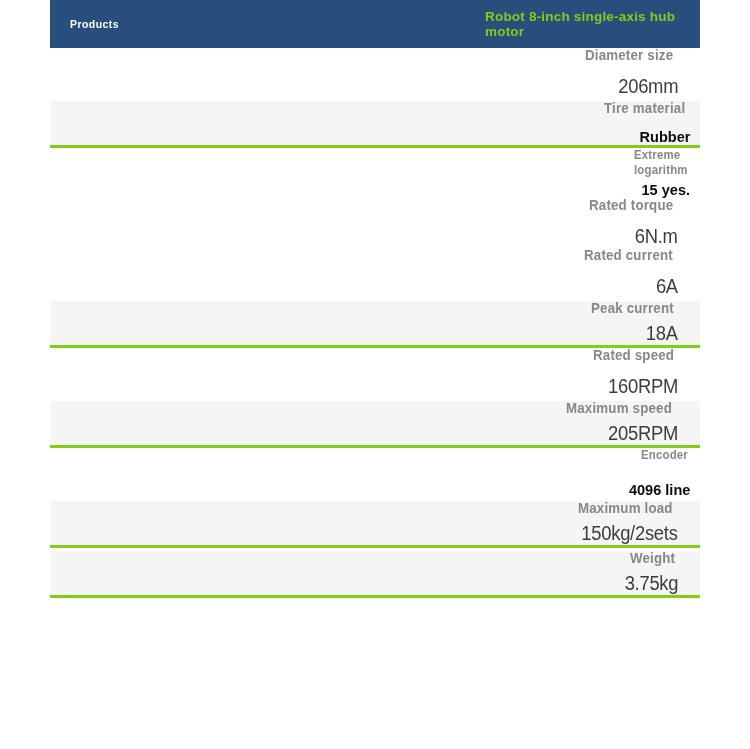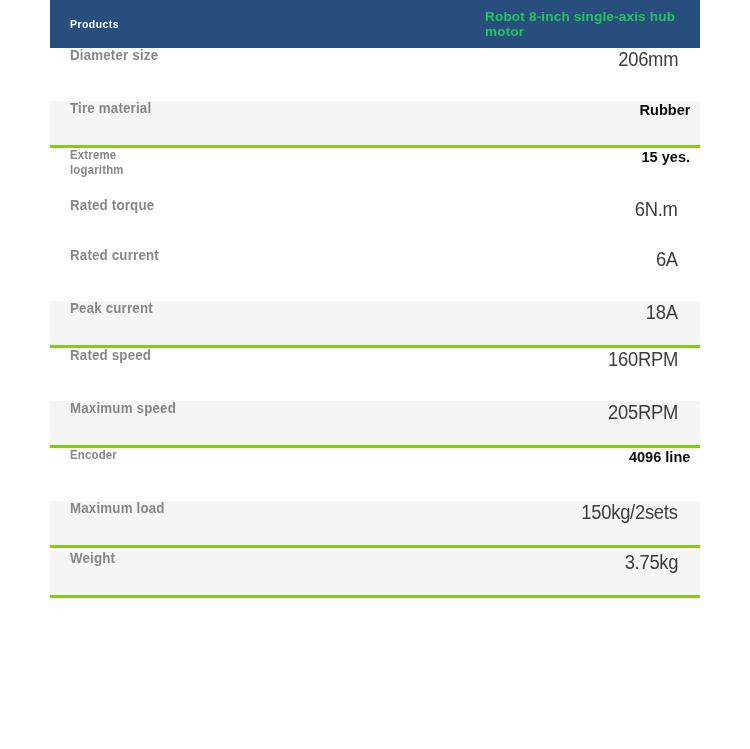--- a/index.html
+++ b/index.html
@@ -26,35 +26,36 @@
     color: #ffffff;
     font-size: 11px;
     font-weight: 700;
     letter-spacing: 0.5px;
     display: inline-block;
     transform: scaleX(0.95);
     transform-origin: 0 50%;
   }
   .header-right {
     width: 215px;
-    color: #22c55e;
+    color: #84cc16;
     font-size: 13.5px;
     font-weight: 700;
     line-height: 15.5px;
     letter-spacing: 0.2px;
     padding-right: 16px;
   }
   .spec-row {
     height: 50px;
     display: flex;
-    align-items: flex-start;
+    align-items: flex-end;
     justify-content: space-between;
     padding-left: 20px;
     padding-right: 22px;
     background: #ffffff;
+    flex-direction: column;
   }
   .spec-row.alt {
     background: #f5f5f5;
     border-top: 3px solid #ffffff;
     border-bottom: 3px solid #84cc16;
   }
   .spec-row.tight { padding-right: 10px; }
   .row-label {
     color: #878787;
     font-size: 14px;

